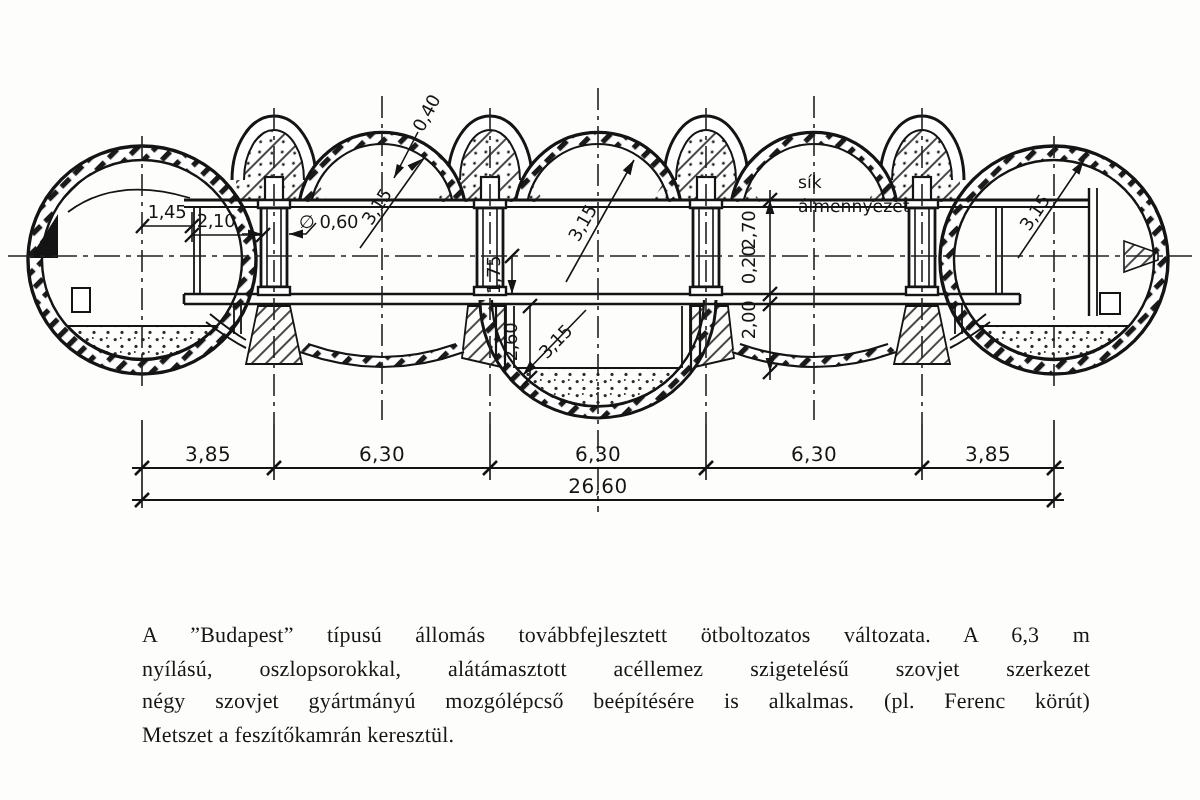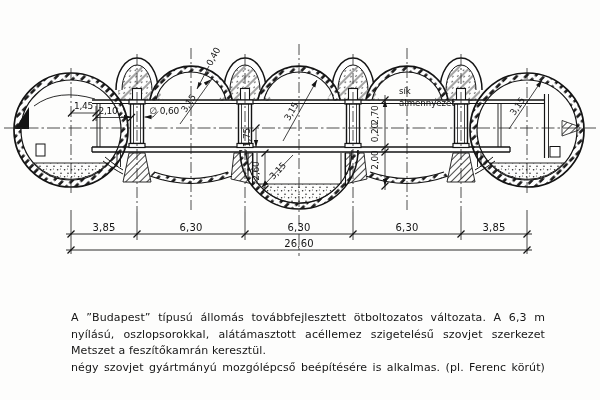--- a/index.html
+++ b/index.html
@@ -1,21 +1,21 @@
 <!DOCTYPE html>
 <html><head>
 <meta charset="utf-8">
 <style>
   html,body{margin:0;padding:0;background:#ffffff;}
   #page{position:relative;width:600px;height:400px;background:#fdfdfc;overflow:hidden;
         font-family:"DejaVu Sans",sans-serif;color:#141414;}
   #drawing{position:absolute;left:0;top:0;}
   #caption{position:absolute;left:71px;top:310px;width:474px;
            font-size:11px;line-height:16.5px;color:#161616;letter-spacing:0.1px;}
-  .cap-line{text-align:justify;text-align-last:justify;white-space:normal;}
+  .cap-line{text-align:justify;text-align-last:justify;white-space:normal;font-family:Liberation Serif, serif;}
   .cap-line.last{text-align-last:left;}
   svg text{font-family:"DejaVu Sans",sans-serif;fill:#141414;}
   .dim{font-size:9px;letter-spacing:-0.2px;}
   .dim-lg{font-size:10px;letter-spacing:0.2px;}
   .note{font-size:8.6px;}
 </style>
 </head>
 <body>
 
 <div id="page">
@@ -223,16 +223,16 @@
     <text class="dim-lg" x="299" y="230.5">6,30</text>
     <text class="dim-lg" x="407" y="230.5">6,30</text>
     <text class="dim-lg" x="494" y="230.5">3,85</text>
     <text class="dim-lg" x="299" y="246.5">26,60</text>
   </g>
 </svg>
 
 <div id="caption">
   <div class="cap-line">A ”Budapest” típusú állomás továbbfejlesztett ötboltozatos változata. A 6,3 m</div>
   <div class="cap-line">nyílású, oszlopsorokkal, alátámasztott acéllemez szigetelésű szovjet szerkezet</div>
+  <div class="cap-line">négy szovjet gyártmányú mozgólépcső beépítésére is alkalmas. (pl. Ferenc körút)</div>
   <div class="cap-line last">Metszet a feszítőkamrán keresztül.</div>
-  <div class="cap-line">négy szovjet gyártmányú mozgólépcső beépítésére is alkalmas. (pl. Ferenc körút)</div>
 </div>
 </div>
 
 </body></html>

